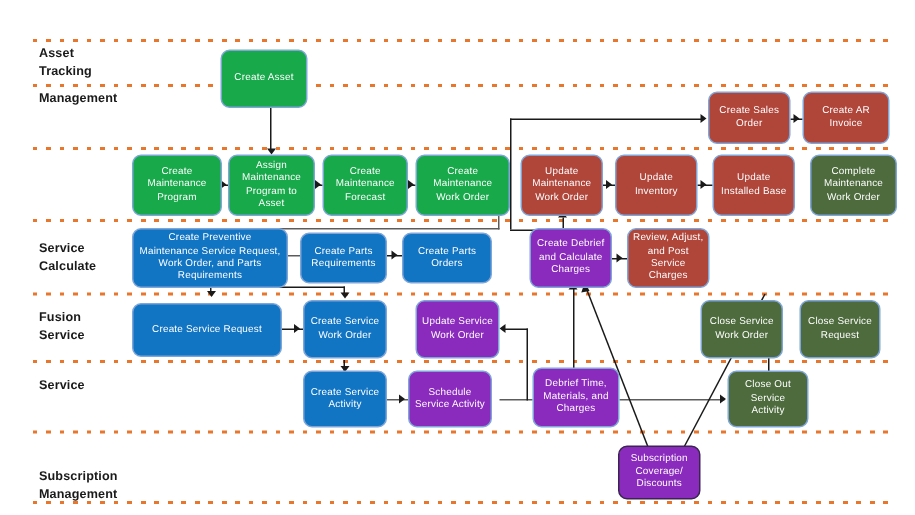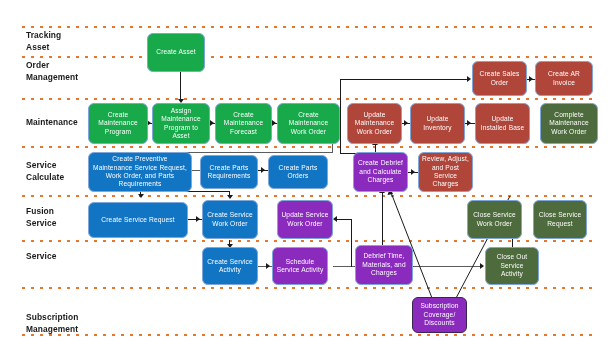--- a/index.html
+++ b/index.html
@@ -72,29 +72,25 @@
   <div class="lane-divider" style="top:26px;"></div>
   <div class="lane-divider" style="top:56px;"></div>
   <div class="lane-divider" style="top:98px;"></div>
   <div class="lane-divider" style="top:146px;"></div>
   <div class="lane-divider" style="top:195px;"></div>
   <div class="lane-divider" style="top:240px;"></div>
   <div class="lane-divider" style="top:287px;"></div>
   <div class="lane-divider" style="top:334px;"></div>
 
   <div class="lane-label" style="top:30px;">
+    <div>Asset</div>
     <div>Tracking</div>
-    <div>Asset</div>
   </div>
   <div class="lane-label" style="top:60px;">
-    <div>Order</div>
     <div>Management</div>
-  </div>
-  <div class="lane-label" style="top:117px;">
-    <div>Maintenance</div>
   </div>
   <div class="lane-label" style="top:160px;">
     <div>Service</div>
     <div>Calculate</div>
   </div>
   <div class="lane-label" style="top:206px;">
     <div>Fusion</div>
     <div>Service</div>
   </div>
   <div class="lane-label" style="top:251px;">

